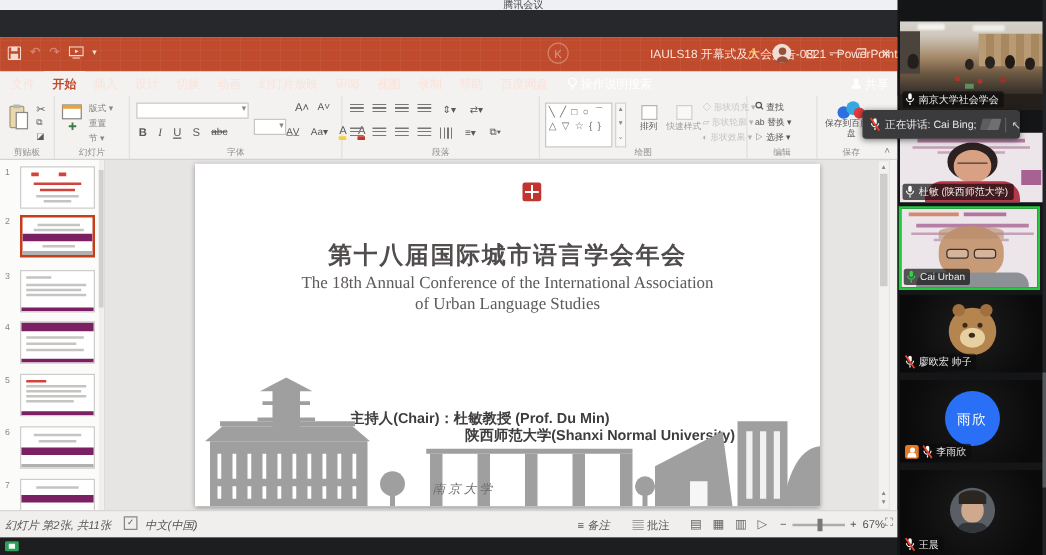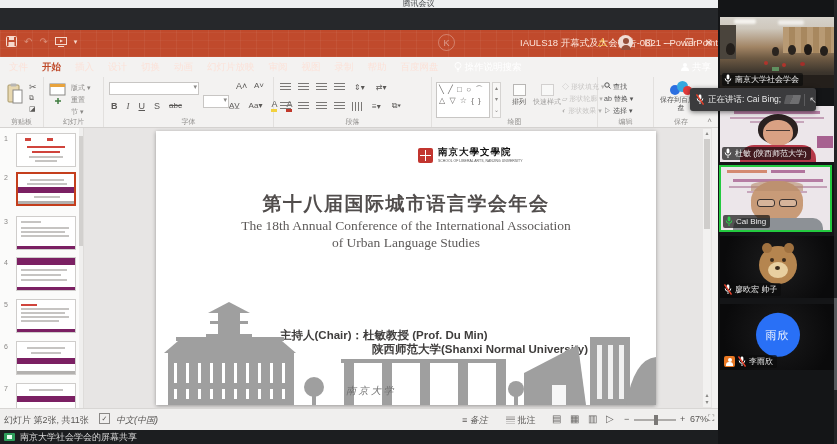--- a/index.html
+++ b/index.html
@@ -395,24 +395,20 @@
       </div>
       <div class="pane-scroll">
           <i></i>
         </div>
     </div>
 
     <div class="canvas">
       <div class="slide">
         <div class="lgR">
           <span class="seal"></span>
-          <span>
-            <div class="lgRt1">南京大學文學院</div>
-            <div class="lgRt2">SCHOOL OF LIBERAL ARTS, NANJING UNIVERSITY</div>
-          </span>
         </div>
         <div class="s-title">第十八届国际城市语言学会年会</div>
         <div class="s-en">
           <div>The 18th Annual Conference of the International Association</div>
           <div>of Urban Language Studies</div>
         </div>
         <div class="chair">
           <div>主持人(Chair)：杜敏教授 (Prof. Du Min)</div>
           <div class="l2">陕西师范大学(Shanxi Normal University)</div>
         </div>
@@ -467,41 +463,40 @@
           </g>
         </svg>
         <div class="gate-text">南 京 大 学</div>
       </div>
       <div class="vscroll">▴<span class="vthumb"></span>
         <span class="vnav">▴<br>▾</span>
       </div>
     </div>
 
     <div class="status">
-      <span class="it" style="left:4px;">幻灯片 第2张, 共11张</span>
+      <span class="it" style="left:4px;font-style:italic;">幻灯片 第2张, 共11张</span>
       <span class="spellbox" style="left:99px;">✓</span>
       <span class="it" style="left:116px;font-style:italic;">中文(中国)</span>
       <span class="it" style="left:462px;font-style:italic;">≡ <span>备注</span></span>
       <span class="it" style="left:506px;">▤ <span>批注</span></span>
       <span class="it st-ic" style="left:552px;top:4px;">▤</span>
       <span class="it st-ic" style="left:570px;top:4px;">▦</span>
       <span class="it st-ic" style="left:588px;top:4px;">▥</span>
       <span class="it st-ic" style="left:606px;top:4px;">▷</span>
       <span class="it" style="left:624px;">−</span>
       <span class="track" style="left:634px;"></span>
       <span class="handle" style="left:654px;"></span>
       <span class="it" style="left:680px;">+</span>
       <span class="it" style="left:690px;">67%</span>
       <span class="it st-ic" style="left:708px;top:4px;font-size:9px;">⛶</span>
     </div>
   </div>
 
   <div class="share-banner">
     <span class="sb-icon"></span>
-    <span>南京大学社会学会的屏幕共享</span>
   </div>
 
   <div class="sidebar">
 
     <div class="tile tile1">
       <div class="sd" style="inset:0;background:linear-gradient(180deg,#d6d2cb 0%,#cfc8bd 16%,#a28565 42%,#6e5a43 58%,#3c352d 78%,#2b2620 100%);"></div>
       <div class="sd" style="left:14px;top:2px;width:22px;height:5px;background:#f4f2ee;border-radius:2px;filter:blur(1px);"></div>
       <div class="sd" style="left:58px;top:3px;width:26px;height:5px;background:#efede9;border-radius:2px;filter:blur(1px);"></div>
       <div class="sd" style="right:0;top:10px;width:52px;height:26px;background:repeating-linear-gradient(90deg,#b89a74 0 6px,#a8885f 6px 12px);"></div>
       <div class="sd" style="left:0;top:8px;width:16px;height:34px;background:#4a443c;"></div>
@@ -556,21 +551,21 @@
       <div class="sd" style="left:30px;top:14px;width:52px;height:10px;border-radius:46% 46% 0 0;background:#b58a6b;opacity:.6;"></div>
       <div class="sd" style="left:36px;top:32px;width:18px;height:8px;border:1.5px solid #3a3230;border-radius:3px;background:rgba(255,255,255,.25);"></div>
       <div class="sd" style="left:58px;top:32px;width:18px;height:8px;border:1.5px solid #3a3230;border-radius:3px;background:rgba(255,255,255,.25);"></div>
       <div class="sd" style="left:12px;bottom:0;width:90px;height:12px;border-radius:10px 10px 0 0;background:#8d9196;"></div>
       <div class="nlabel">
         <svg class="mic g" width="8" height="11" viewBox="0 0 8 11">
             <rect x="2.6" y="0.5" width="2.8" height="5" rx="1.4"></rect>
             <path d="M1.2 4.5a2.8 2.8 0 0 0 5.6 0"></path>
             <line x1="4" y1="8.2" x2="4" y2="10"></line>
           </svg>
-        <span>Cai Bing</span>
+        <span>Cai Urban</span>
       </div>
     </div>
 
     <div class="tile tile4">
       <div class="avatar-circle" style="width:38px;height:38px;background:#b5854f;">
         <div class="sd" style="left:3px;top:-3px;width:10px;height:10px;border-radius:50%;background:#a0713f;"></div>
         <div class="sd" style="right:3px;top:-3px;width:10px;height:10px;border-radius:50%;background:#a0713f;"></div>
         <div class="sd" style="left:9px;top:16px;width:20px;height:16px;border-radius:50%;background:#e8cfa0;"></div>
         <div class="sd" style="left:11px;top:12px;width:4px;height:4px;border-radius:50%;background:#3a2a1a;"></div>
         <div class="sd" style="right:11px;top:12px;width:4px;height:4px;border-radius:50%;background:#3a2a1a;"></div>
@@ -596,20 +591,36 @@
         <svg class="mic" width="8" height="11" viewBox="0 0 8 11">
             <rect x="2.6" y="0.5" width="2.8" height="5" rx="1.4"></rect>
             <path d="M1.2 4.5a2.8 2.8 0 0 0 5.6 0"></path>
             <line x1="4" y1="8.2" x2="4" y2="10"></line>
             <line class="slash" x1="0.5" y1="0.5" x2="7.5" y2="10.5"></line>
           </svg>
         <span>李雨欣</span>
       </div>
     </div>
 
+    <div class="tile tile6">
+      <div class="avatar-circle" style="width:36px;height:36px;background:#5a5f66;overflow:hidden;">
+        <div class="sd" style="left:9px;top:8px;width:18px;height:20px;border-radius:48%;background:#cfa98c;"></div>
+        <div class="sd" style="left:7px;top:2px;width:22px;height:11px;border-radius:50% 50% 0 0;background:#2c2620;"></div>
+        <div class="sd" style="left:5px;bottom:0;width:26px;height:8px;border-radius:8px 8px 0 0;background:#33373c;"></div>
+      </div>
+      <div class="nlabel">
+        <svg class="mic" width="8" height="11" viewBox="0 0 8 11">
+            <rect x="2.6" y="0.5" width="2.8" height="5" rx="1.4"></rect>
+            <path d="M1.2 4.5a2.8 2.8 0 0 0 5.6 0"></path>
+            <line x1="4" y1="8.2" x2="4" y2="10"></line>
+            <line class="slash" x1="0.5" y1="0.5" x2="7.5" y2="10.5"></line>
+          </svg>
+        <span>王晨</span>
+      </div>
+    </div>
 
     <div class="sb-scroll">
         <i></i>
       </div>
   </div>
 
   <div class="toast">
     <svg class="mic" width="8" height="11" viewBox="0 0 8 11">
         <rect x="2.6" y="0.5" width="2.8" height="5" rx="1.4"></rect>
         <path d="M1.2 4.5a2.8 2.8 0 0 0 5.6 0"></path>

